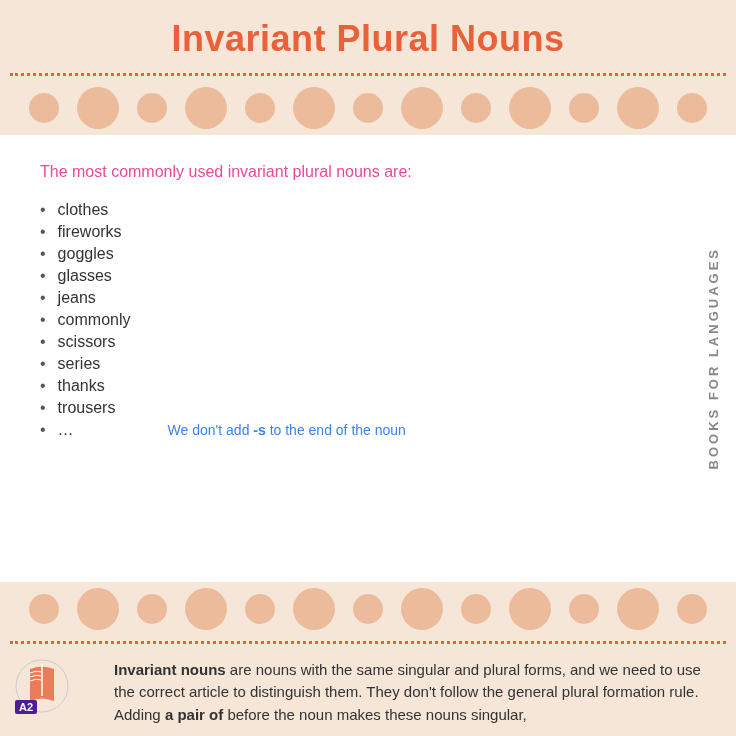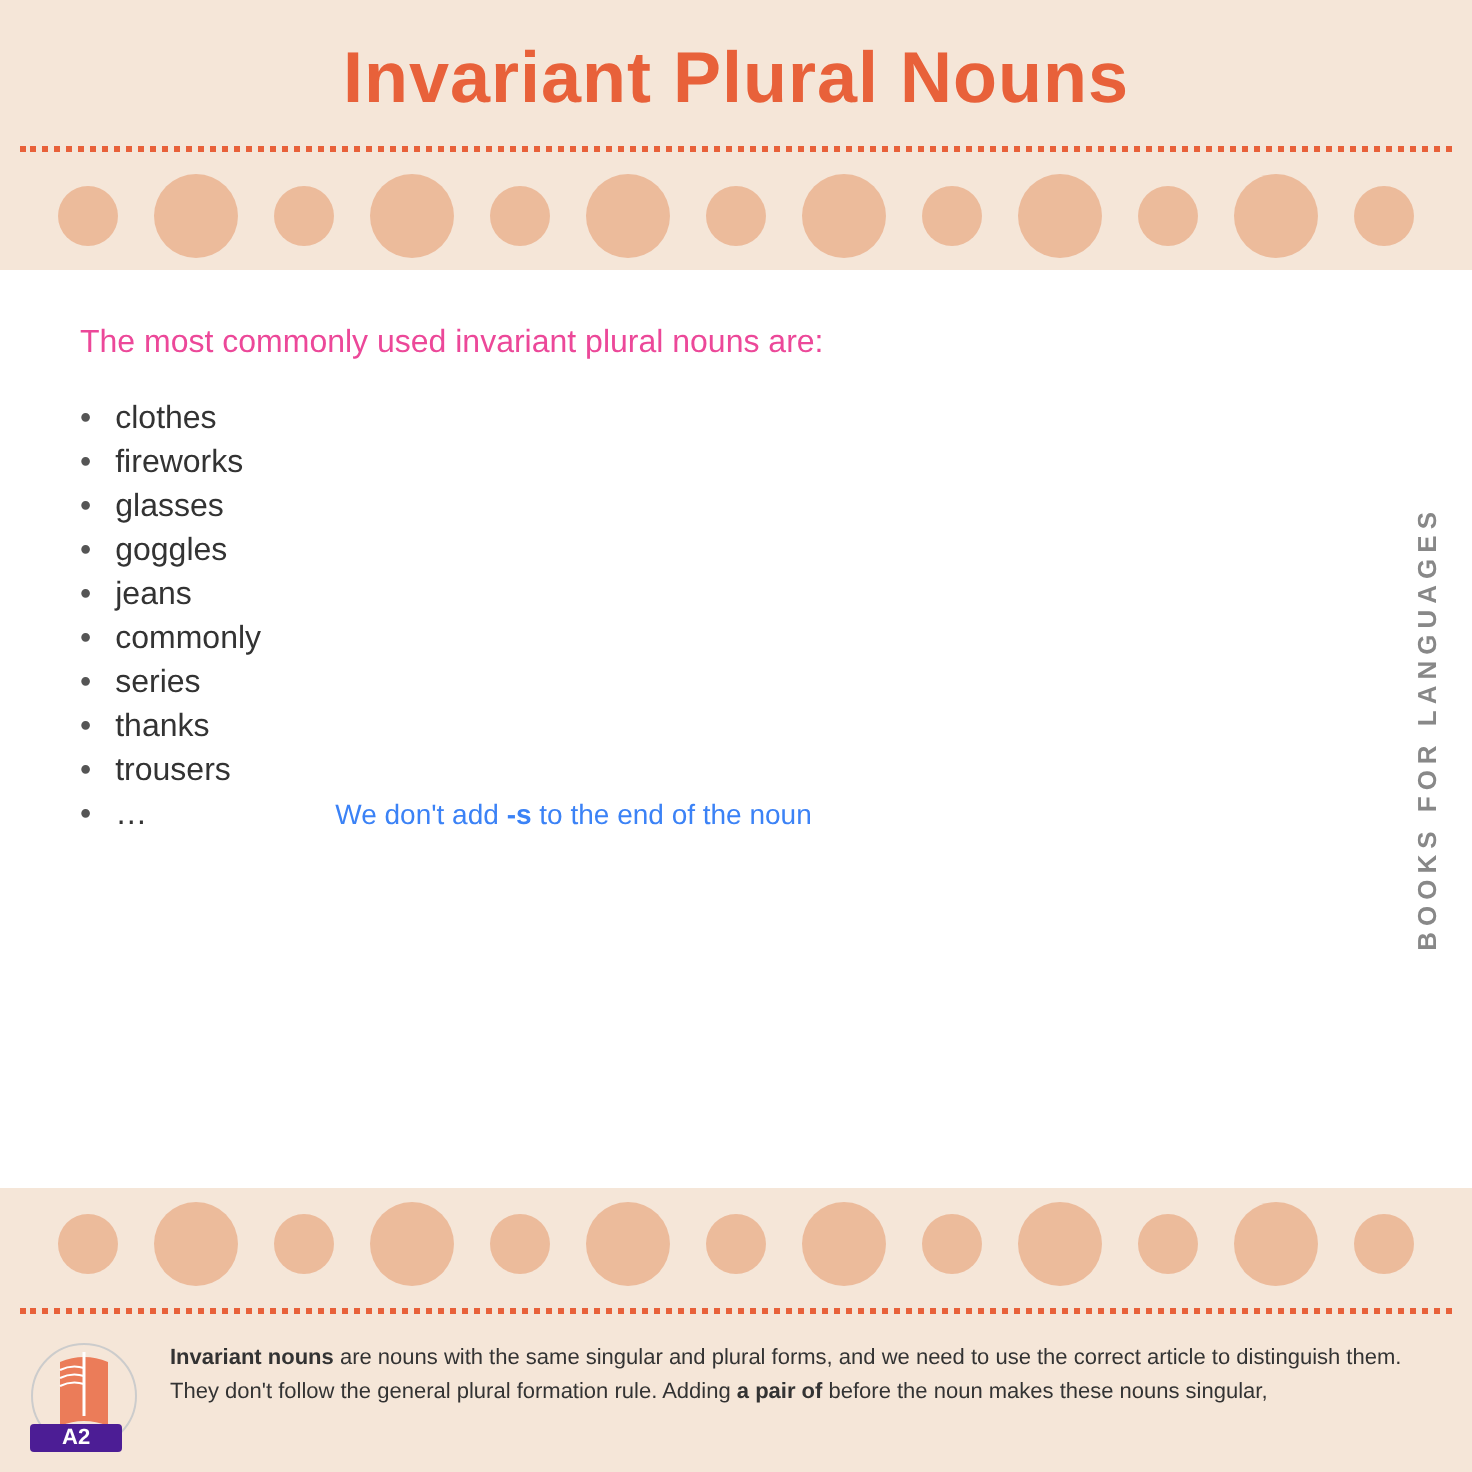--- a/index.html
+++ b/index.html
@@ -187,38 +187,39 @@
       min-width: 55px;
       position: relative;
     }
 
     .footer-icon svg {
       width: 55px;
       height: 55px;
     }
 
     .footer-text {
-      font-size: 11px;
+      font-size: 15px;
       color: #333;
       line-height: 1.5;
+      margin-left: 29px;
     }
 
     .footer-text strong {
       font-weight: bold;
     }
 
     .level-badge {
       position: absolute;
       bottom: 0;
       left: 0;
       background: #4c1d95;
       color: white;
       font-size: 11px;
       font-weight: bold;
-      padding: 1px 16px;
+      padding: 1px 4px;
       border-radius: 2px;
     }
   </style>
 </head>
 <body>
 
 <div class="page">
 
   <div class="header">
     <h1>Invariant Plural Nouns</h1>
@@ -248,30 +249,33 @@
     <div class="content-text">
       <p class="intro-text">The most commonly used invariant plural nouns are:</p>
       <ul class="noun-list">
         <li>
             <span>clothes</span>
           </li>
         <li>
             <span>fireworks</span>
           </li>
         <li>
+            <span>goggles</span>
+          </li>
+        <li>
             <span>glasses</span>
           </li>
         <li>
-            <span>goggles</span>
-          </li>
-        <li>
             <span>jeans</span>
           </li>
         <li>
             <span>commonly</span>
+          </li>
+        <li>
+            <span>scissors</span>
           </li>
         <li>
             <span>series</span>
           </li>
         <li>
             <span>thanks</span>
           </li>
         <li>
             <span>trousers</span>
           </li>

